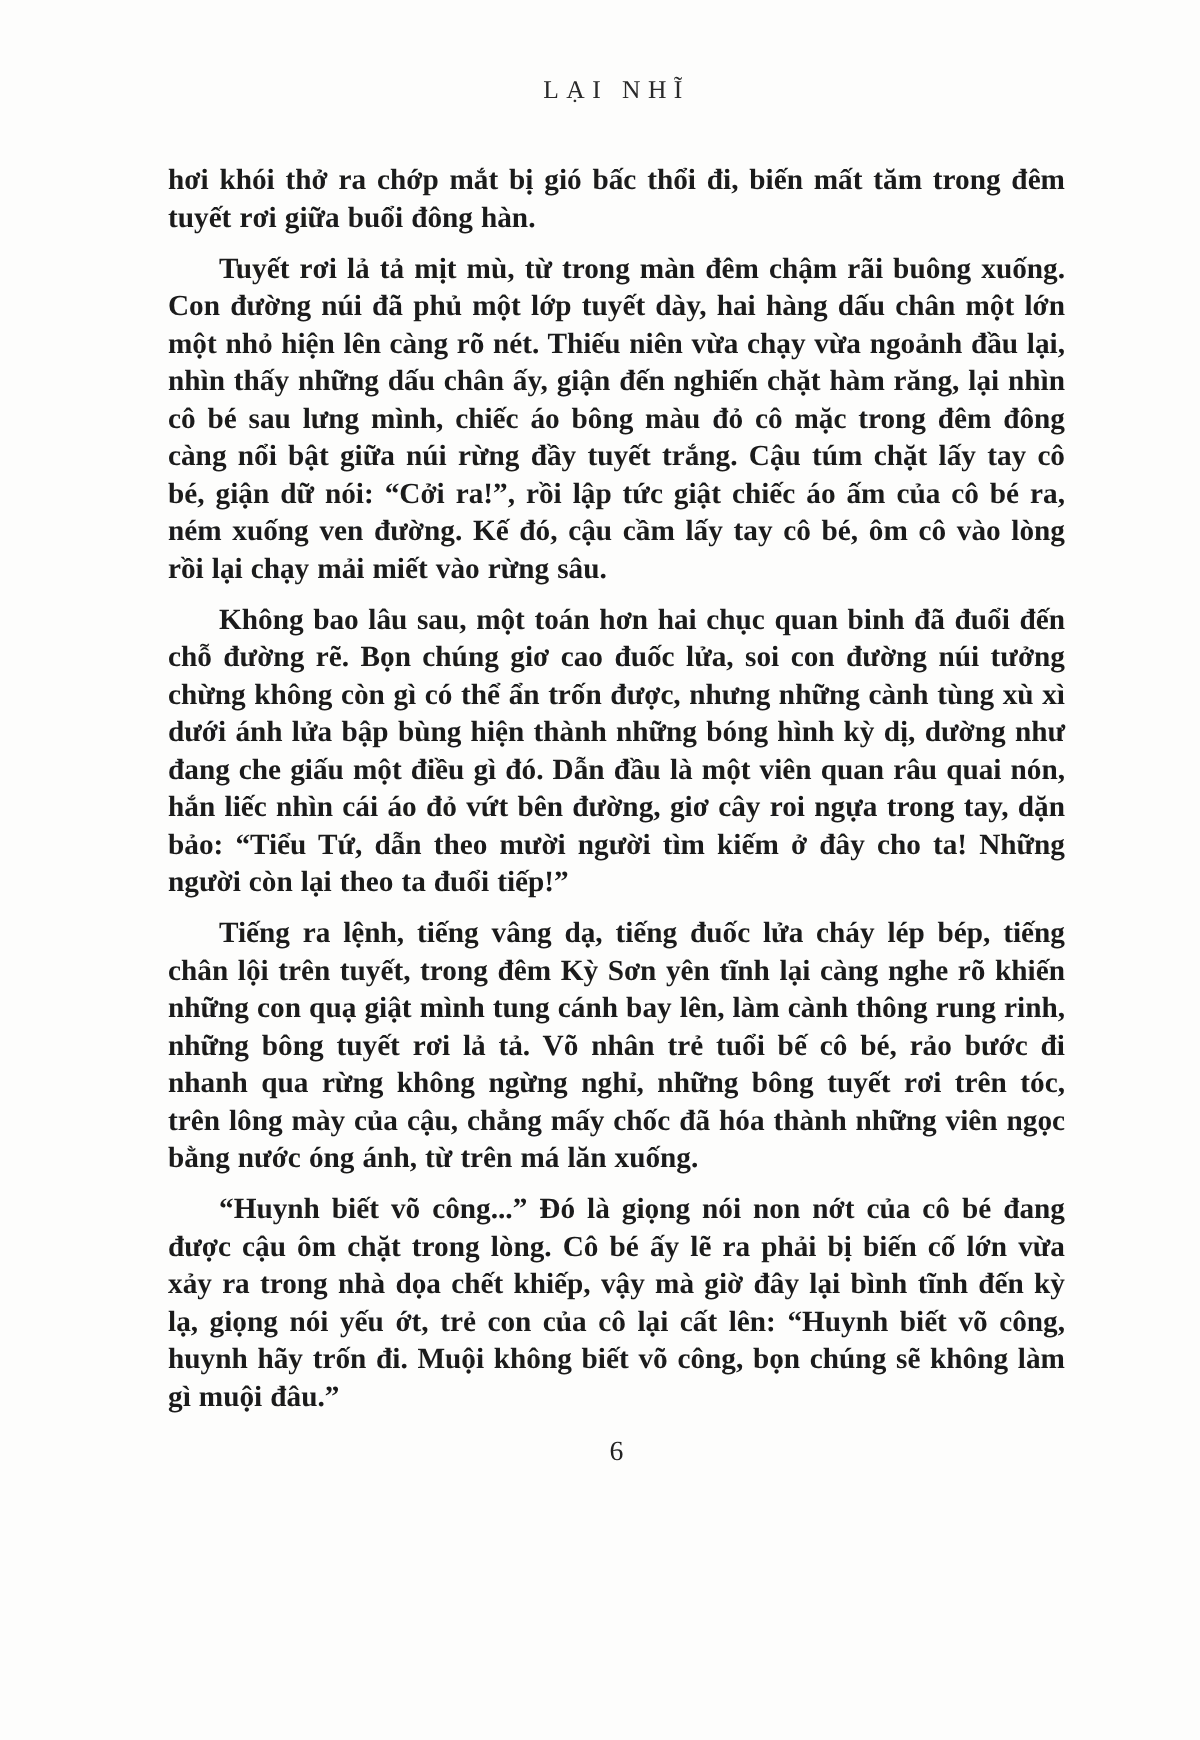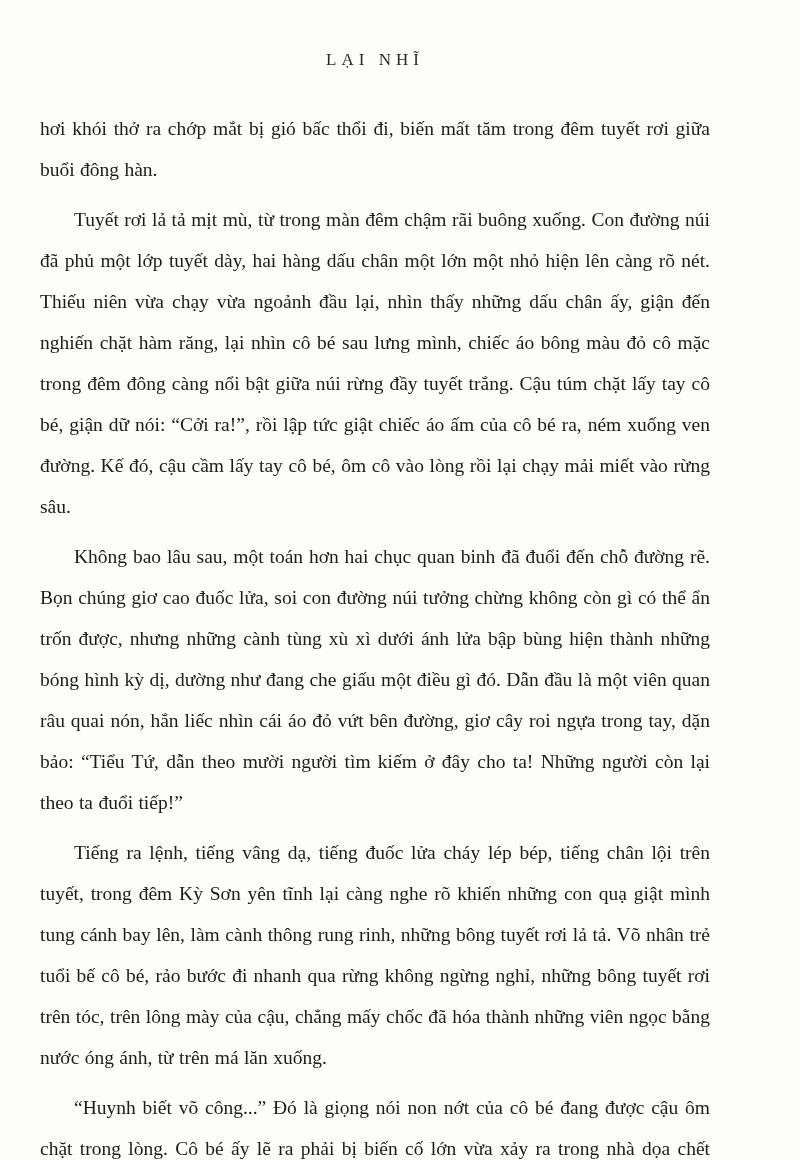--- a/index.html
+++ b/index.html
@@ -12,36 +12,37 @@
       height: 1160px;
       background: #fdfdfc;
       color: #1b1b1b;
       font-family: "Liberation Serif", "DejaVu Serif", serif;
       overflow: hidden;
     }
     .page {
       box-sizing: border-box;
       width: 800px;
       height: 1160px;
-      padding: 50px 90px 0 40px;
+      padding: 50px 90px 0 112px;
       position: relative;
     }
     .running-head {
       text-align: center;
       font-size: 17px;
       letter-spacing: 5px;
       color: #2a2a2a;
       margin-bottom: 38px;
     }
     .body-text p {
       font-size: 19.5px;
-      line-height: 41px;
+      line-height: 25px;
       text-align: justify;
       margin: 0 0 9px 0;
       word-spacing: 0.5px;
+      font-weight: bold;
     }
     .body-text p.indent {
       text-indent: 34px;
     }
     .body-text p.no-indent {
       text-indent: 0;
     }
     .page-number {
       text-align: center;
       font-size: 18.5px;

